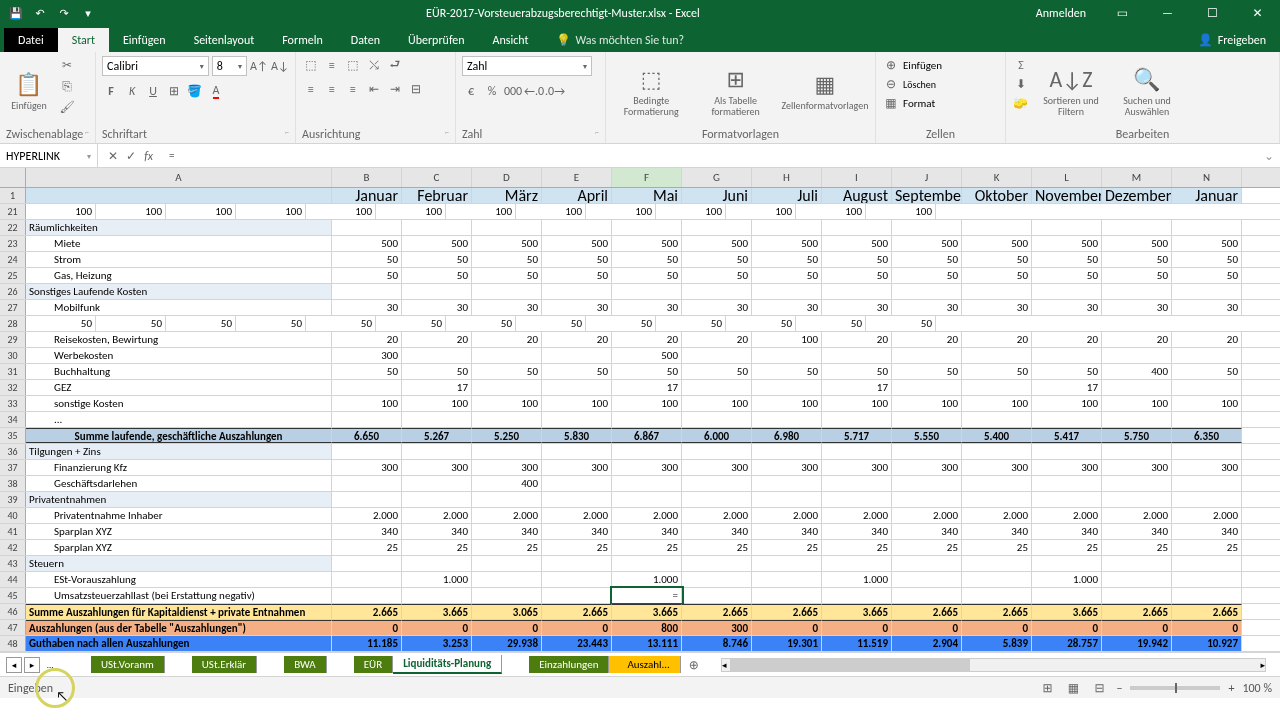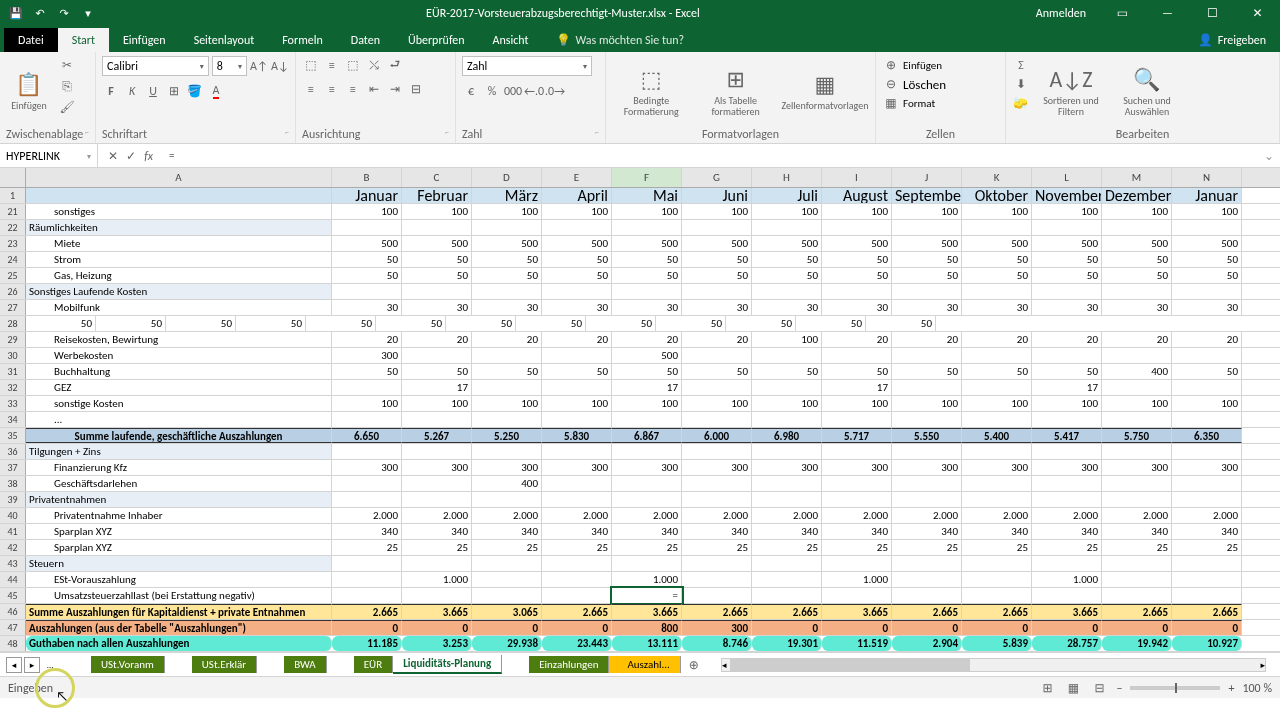--- a/index.html
+++ b/index.html
@@ -43,21 +43,21 @@
 .grow{display:flex;height:16px;border-bottom:1px solid #d4d4d4;}
 .rh{width:26px;background:#e6e6e6;border-right:1px solid #ababab;text-align:center;font-size:10px;line-height:16px;color:#444;}
 .cell{border-right:1px solid #d4d4d4;padding:0 3px;font-size:11px;line-height:16px;white-space:nowrap;overflow:hidden;}
 .ca{width:306px;}
 .cm{width:70px;text-align:right;}
 .hdr-mon{text-align:right;background:#d0e3f1;font-size:16px;}
 .bl{background:#e8eef5;}
 .sum1{background:#b8cfe4;font-weight:bold;border-top:1px solid #333;border-bottom:1px solid #333;text-align:center;}
 .sum2{background:#ffe699;font-weight:bold;border-top:1px solid #333;}
 .sum3{background:#f4b084;font-weight:bold;border-top:1px solid #333;}
-.sum4{background:#5eead4;font-weight:bold;border-radius:6px;}
+.sum4{background:#3b82f6;font-weight:bold;}
 .cursor{outline:2px solid #0e6332;background:#fff;}
 .tabs-row{background:#fff;height:24px;border-top:1px solid #d4d4d4;display:flex;align-items:center;}
 .tnav{display:flex;gap:2px;padding:0 6px;}
 .tnav span{width:16px;height:16px;border:1px solid #999;display:inline-flex;align-items:center;justify-content:center;font-size:9px;cursor:pointer;}
 .stab{padding:2px 10px;font-size:11px;cursor:pointer;border-right:1px solid #999;}
 .stab.g{background:#4d7c0f;color:#fff;margin-left:27px;}
 .stab.a{background:#fff;color:#0e6332;font-weight:bold;border-bottom:2px solid #0e6332;}
 .stab.o{background:#ffc000;padding-left:18px;}
 .hscroll{flex:1;height:14px;background:#f0f0f0;border:1px solid #ccc;margin:0 14px;position:relative;}
 .hscroll .thumb{position:absolute;left:8px;width:240px;height:12px;background:#cdcdcd;}
@@ -226,21 +226,21 @@
       </div>
   </div>
   <div class="rgrp" style="width:130px">
     <div class="body col" style="gap:1px">
       <div class="row">
           <span class="sb">⊕</span>
           <span style="font-size:11px">Einfügen</span>
         </div>
       <div class="row">
           <span class="sb">⊖</span>
-          <span style="font-size:13px">Löschen</span>
+          <span style="font-size:10px">Löschen</span>
         </div>
       <div class="row">
           <span class="sb">▦</span>
           <span style="font-size:11px">Format</span>
         </div>
     </div>
     <div class="gb">
         <span>Zellen</span>
       </div>
   </div>
@@ -311,21 +311,20 @@
       <div class="cell cm hdr-mon">Juli</div>
       <div class="cell cm hdr-mon">August</div>
       <div class="cell cm hdr-mon">September</div>
       <div class="cell cm hdr-mon">Oktober</div>
       <div class="cell cm hdr-mon">November</div>
       <div class="cell cm hdr-mon">Dezember</div>
       <div class="cell cm hdr-mon">Januar</div>
     </div>
     <div class="grow">
       <div class="rh">21</div>
-      <div class="cell ca indent2">sonstiges</div>
       <div class="cell cm ">100</div>
       <div class="cell cm ">100</div>
       <div class="cell cm ">100</div>
       <div class="cell cm ">100</div>
       <div class="cell cm ">100</div>
       <div class="cell cm ">100</div>
       <div class="cell cm ">100</div>
       <div class="cell cm ">100</div>
       <div class="cell cm ">100</div>
       <div class="cell cm ">100</div>

